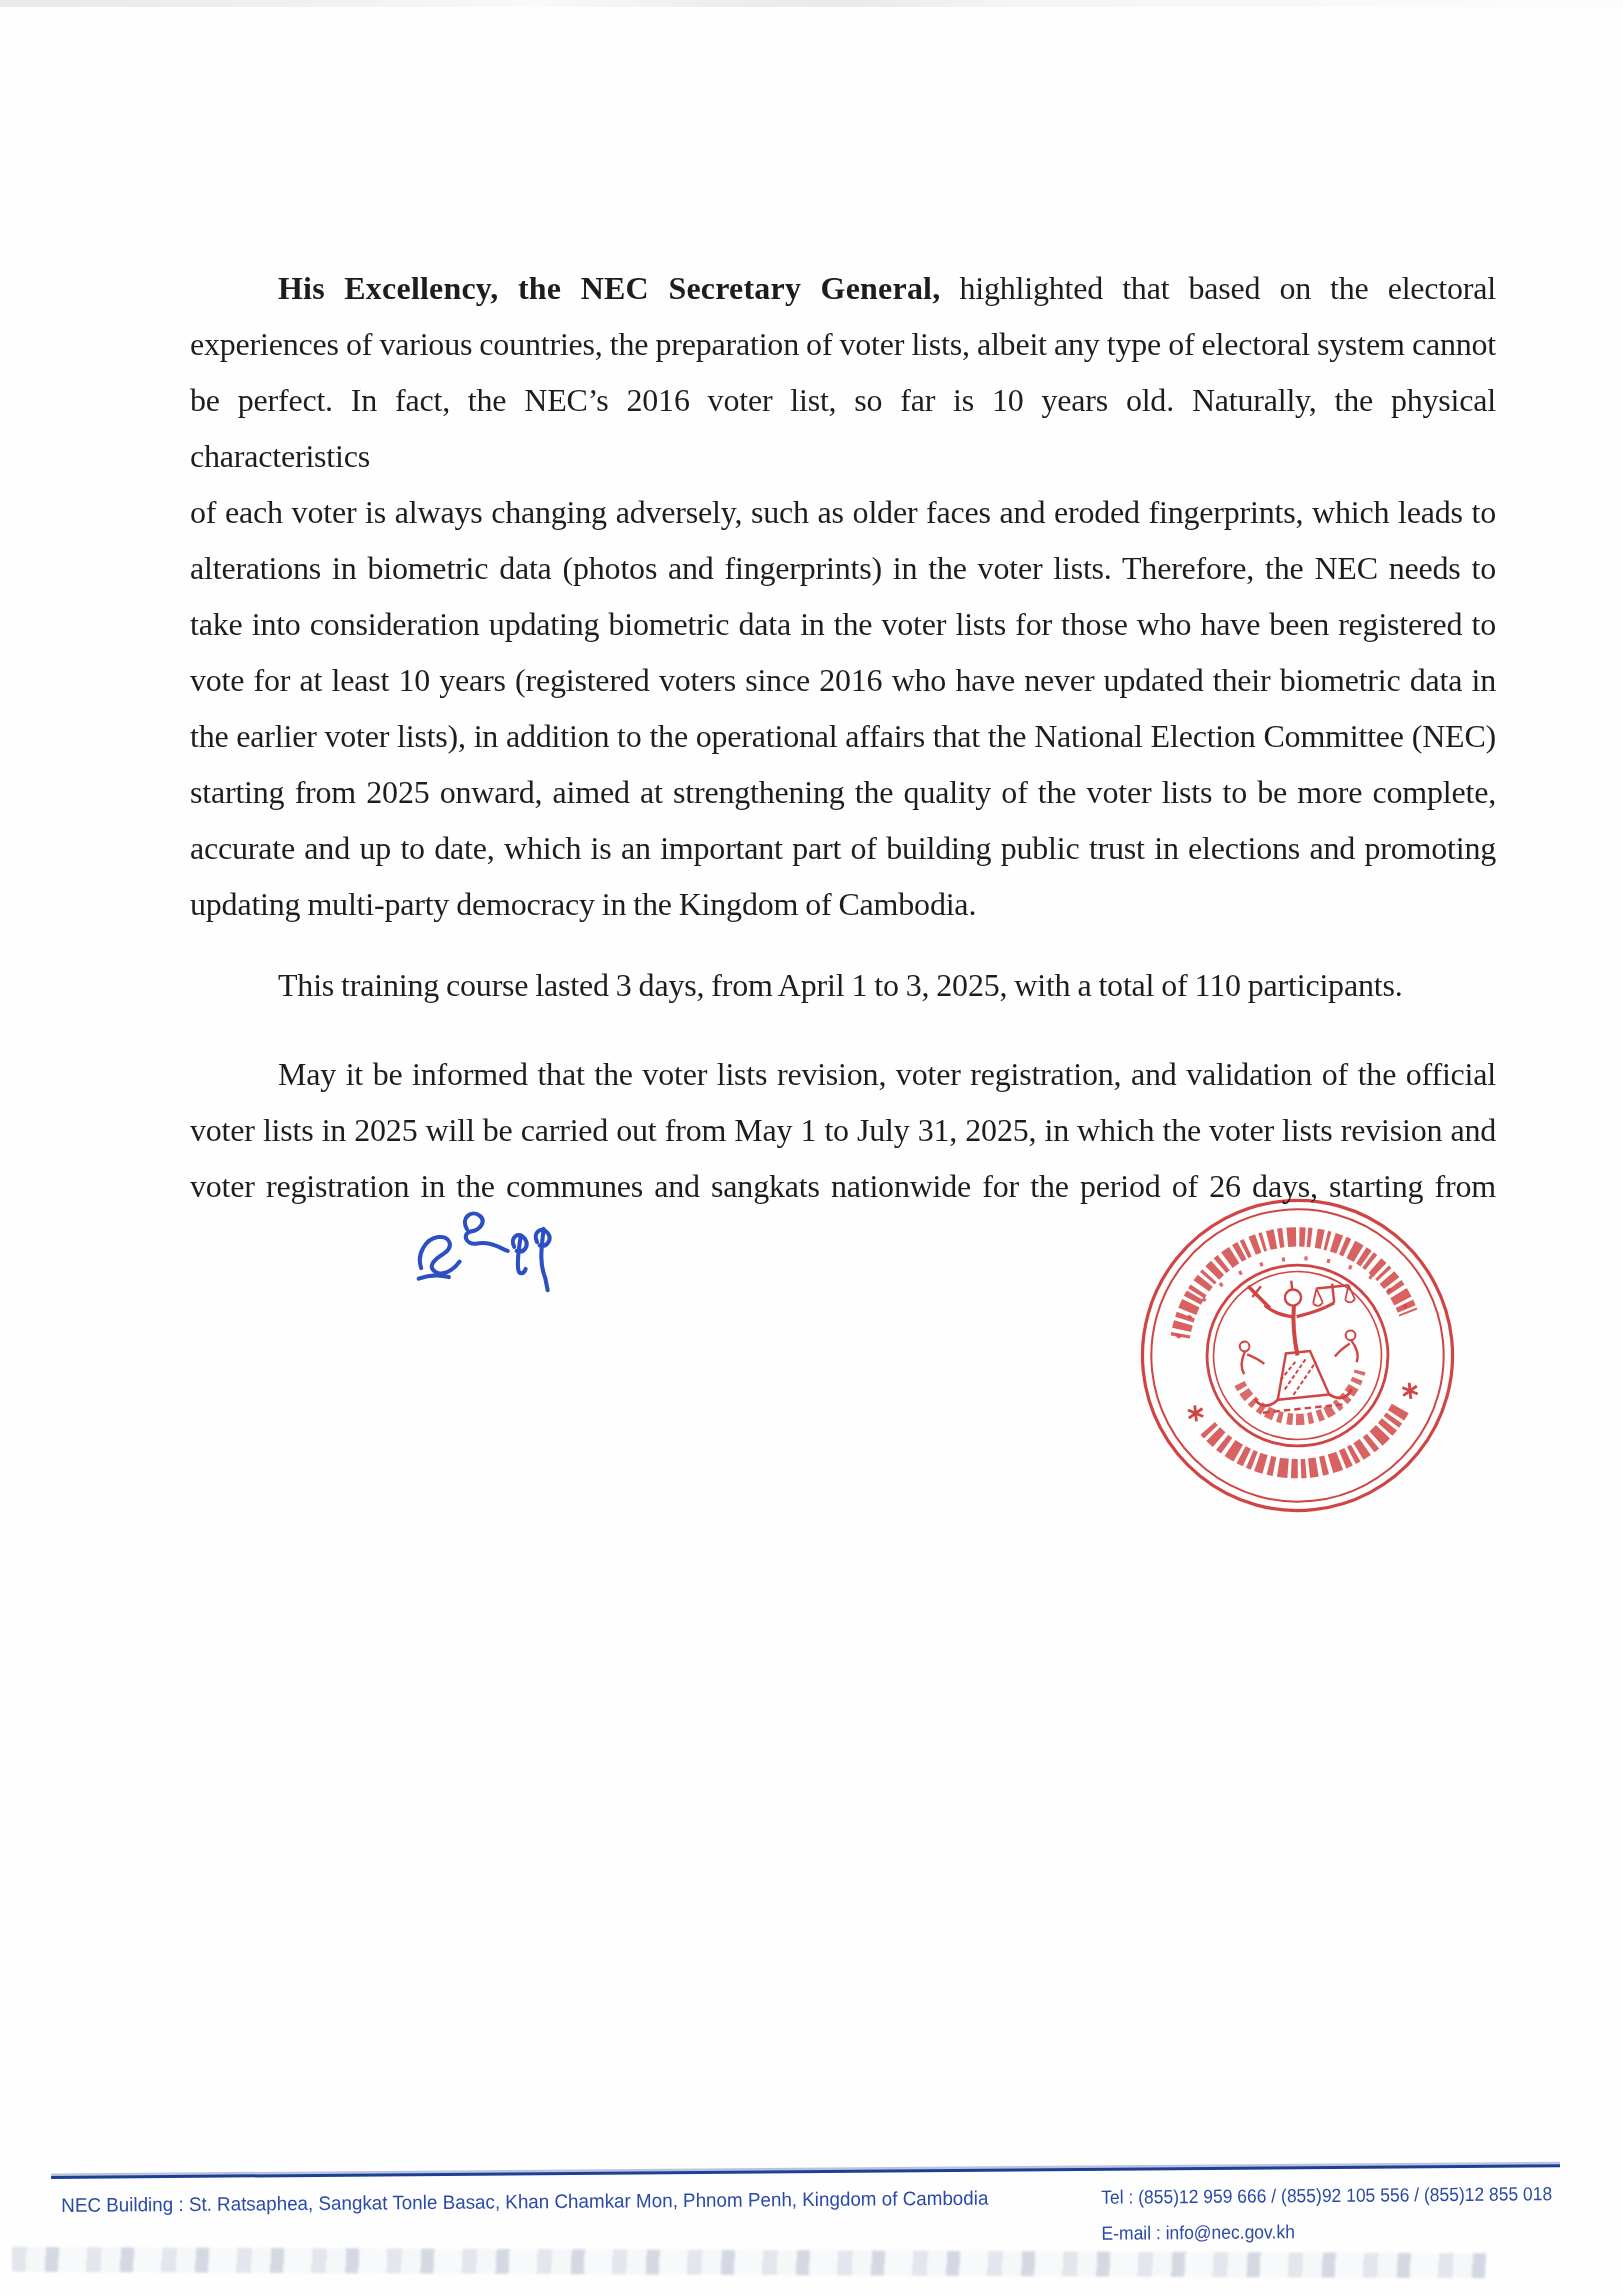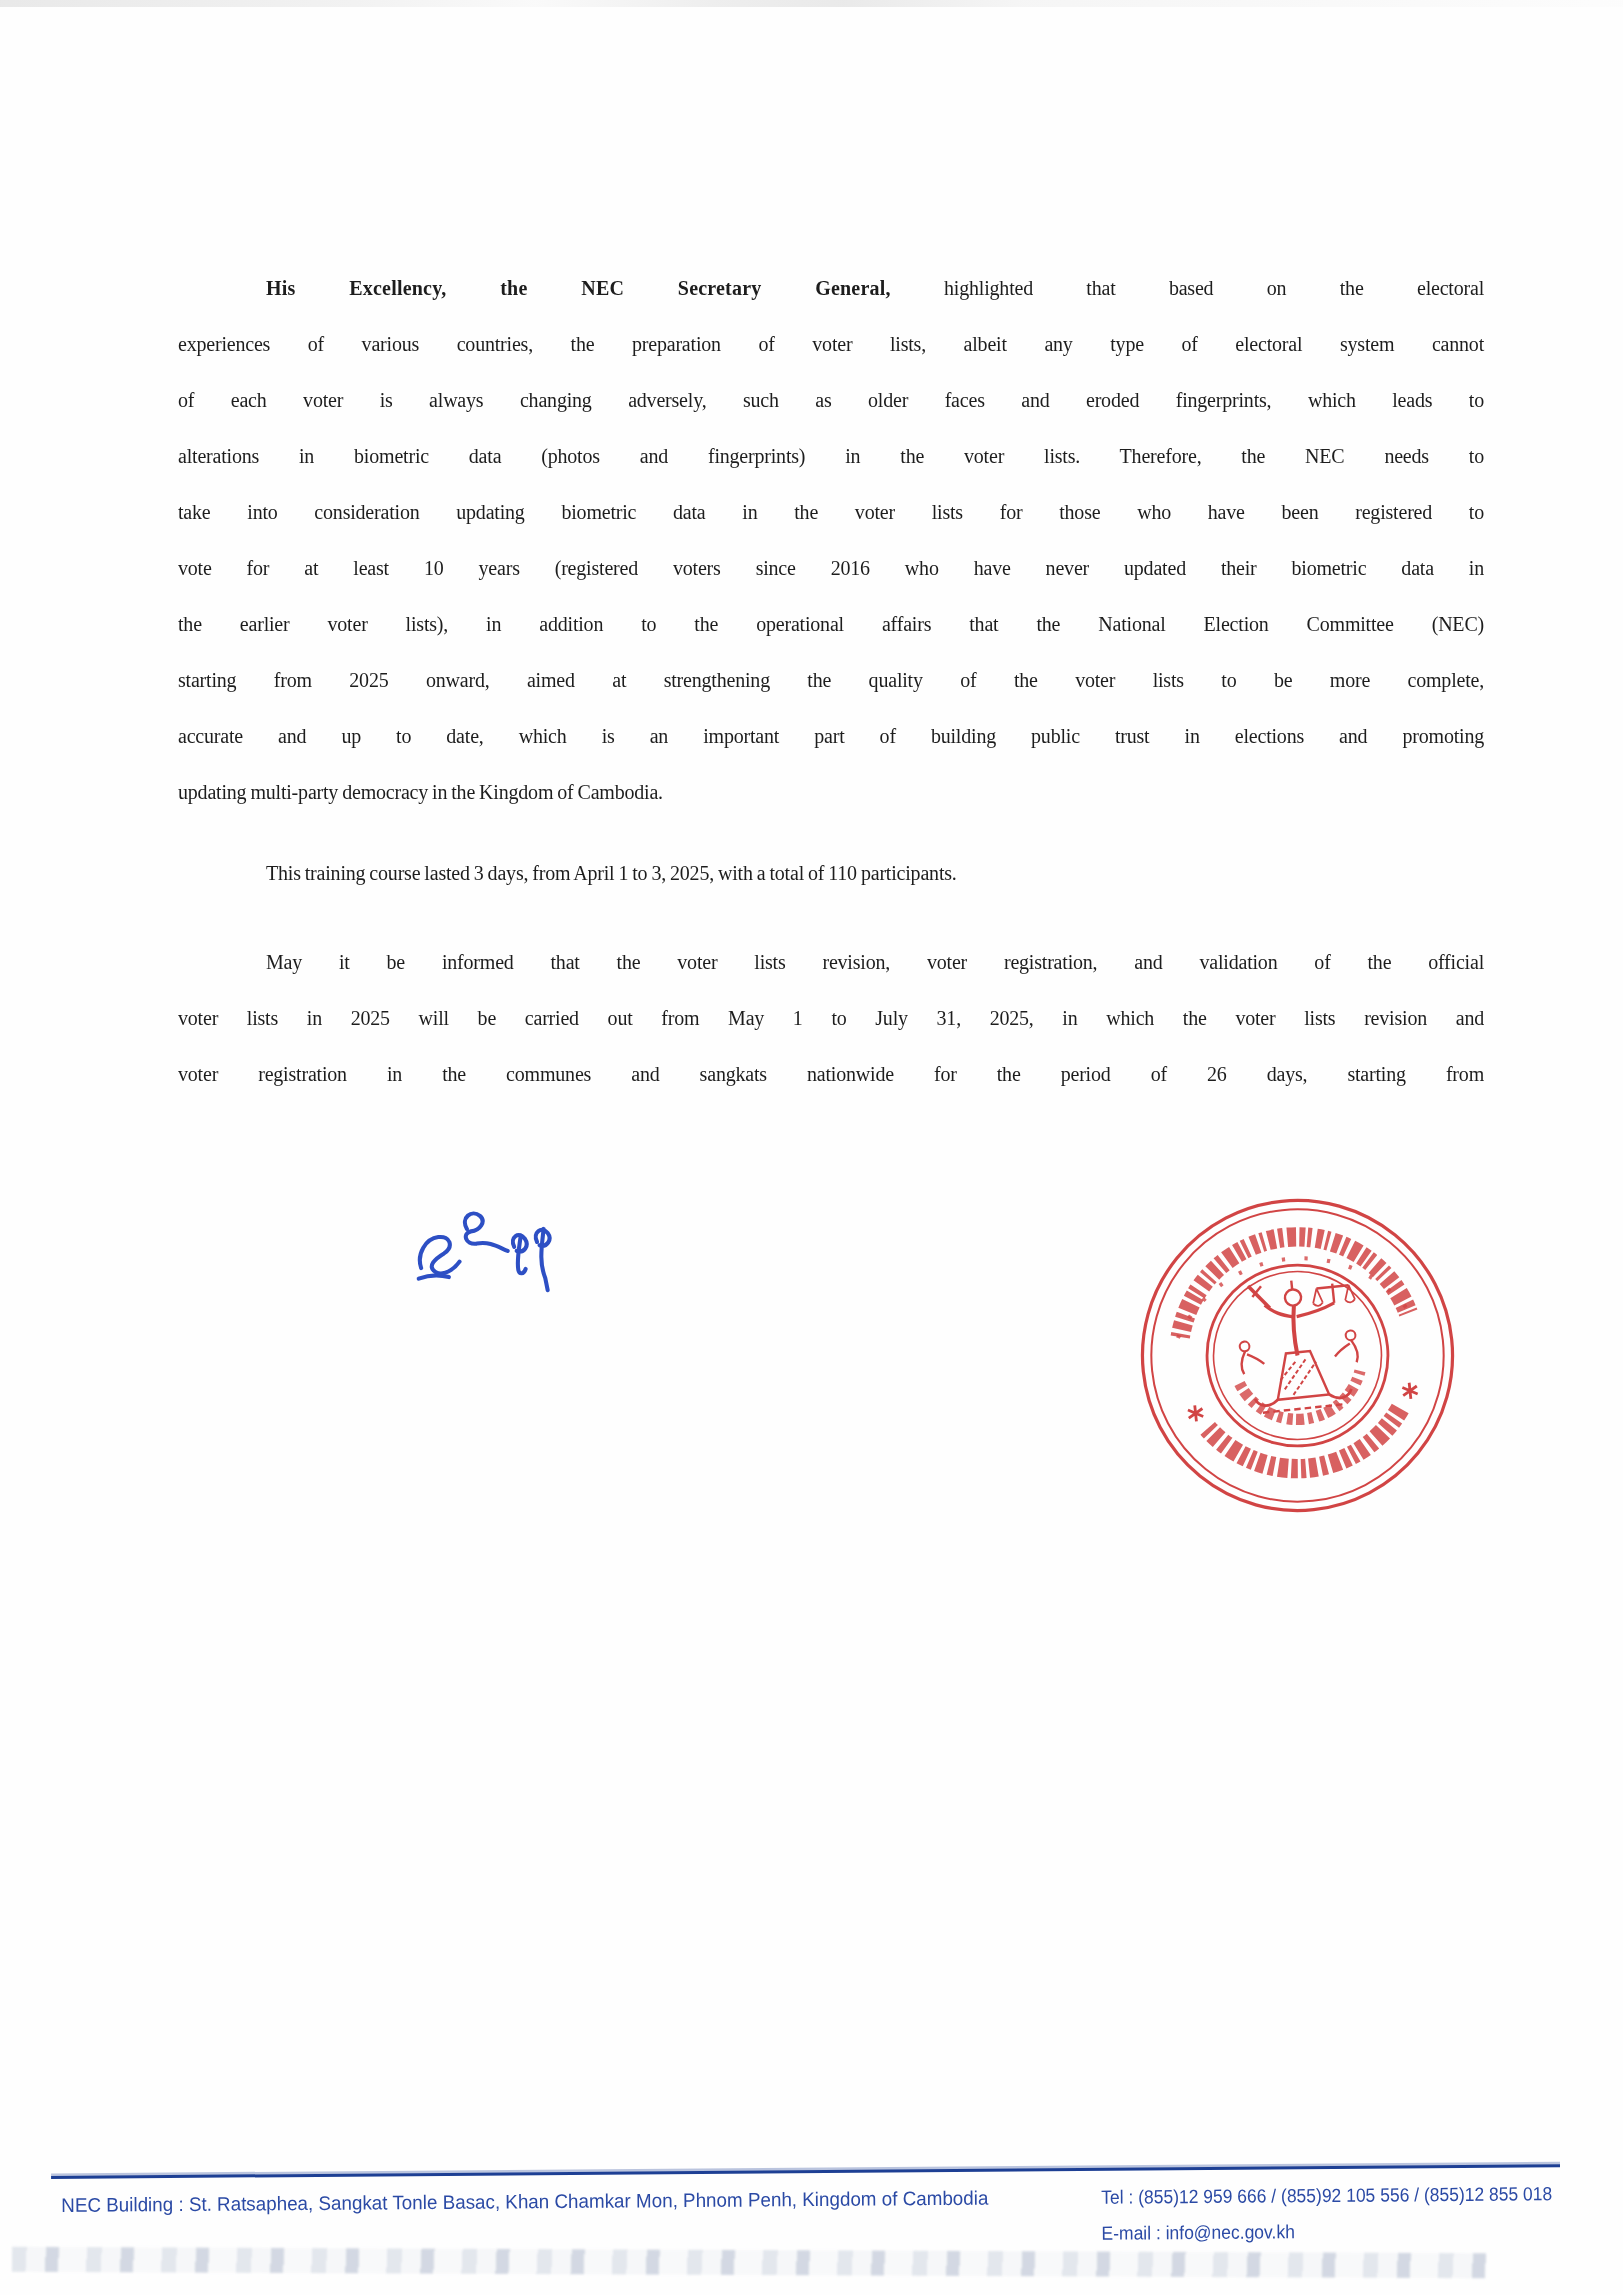--- a/index.html
+++ b/index.html
@@ -10,22 +10,22 @@
     background:#fefefe;
     font-family:"Liberation Serif", serif;
     overflow:hidden;
   }
   .scan-top-edge{
     position:absolute;top:0;left:0;width:100%;height:7.4px;
     background:linear-gradient(90deg,#e5e5e5 0%,#f0f0f0 22%,#f9f9f9 33%,#ebebeb 44%,#e6e6e6 52%,#f4f4f4 63%,#fcfcfc 100%);
     opacity:.85;
   }
   .body-text{
-    position:absolute;left:178px;top:260px;width:1306px;
-    font-size:20px;line-height:56px;color:var(--text-color,#1d1d1d);
+    position:absolute;left:190px;top:260px;width:1306px;
+    font-size:32px;line-height:56px;color:var(--text-color,#1d1d1d);
     letter-spacing:-0.2px;word-spacing:-0.8px;
   }
   .para{margin:0;}
   .para.p2{margin-top:24.6px;}
   .para.p3{margin-top:33px;}
   .line{text-align:justify;text-align-last:justify;}
   .line.last{text-align-last:auto;}
   .line.first{text-indent:88px;}
   .line b{font-weight:bold;letter-spacing:0.2px;}
 
@@ -76,20 +76,21 @@
 <body>
 
 <div class="page">
 
   <div class="scan-top-edge"></div>
 
   <div class="body-text">
       <div class="para p1">
         <div class="line first"><b>His Excellency, the NEC Secretary General,</b> highlighted that based on the electoral</div>
         <div class="line">experiences of various countries, the preparation of voter lists, albeit any type of electoral system cannot</div>
+        <div class="line">be perfect. In fact, the NEC’s 2016 voter list, so far is 10 years old. Naturally, the physical characteristics</div>
         <div class="line">of each voter is always changing adversely, such as older faces and eroded fingerprints, which leads to</div>
         <div class="line">alterations in biometric data (photos and fingerprints) in the voter lists. Therefore, the NEC needs to</div>
         <div class="line">take into consideration updating biometric data in the voter lists for those who have been registered to</div>
         <div class="line">vote for at least 10 years (registered voters since 2016 who have never updated their biometric data in</div>
         <div class="line">the earlier voter lists), in addition to the operational affairs that the National Election Committee (NEC)</div>
         <div class="line">starting from 2025 onward, aimed at strengthening the quality of the voter lists to be more complete,</div>
         <div class="line">accurate and up to date, which is an important part of building public trust in elections and promoting</div>
         <div class="line last">updating multi-party democracy in the Kingdom of Cambodia.</div>
       </div>
       <div class="para p2">

